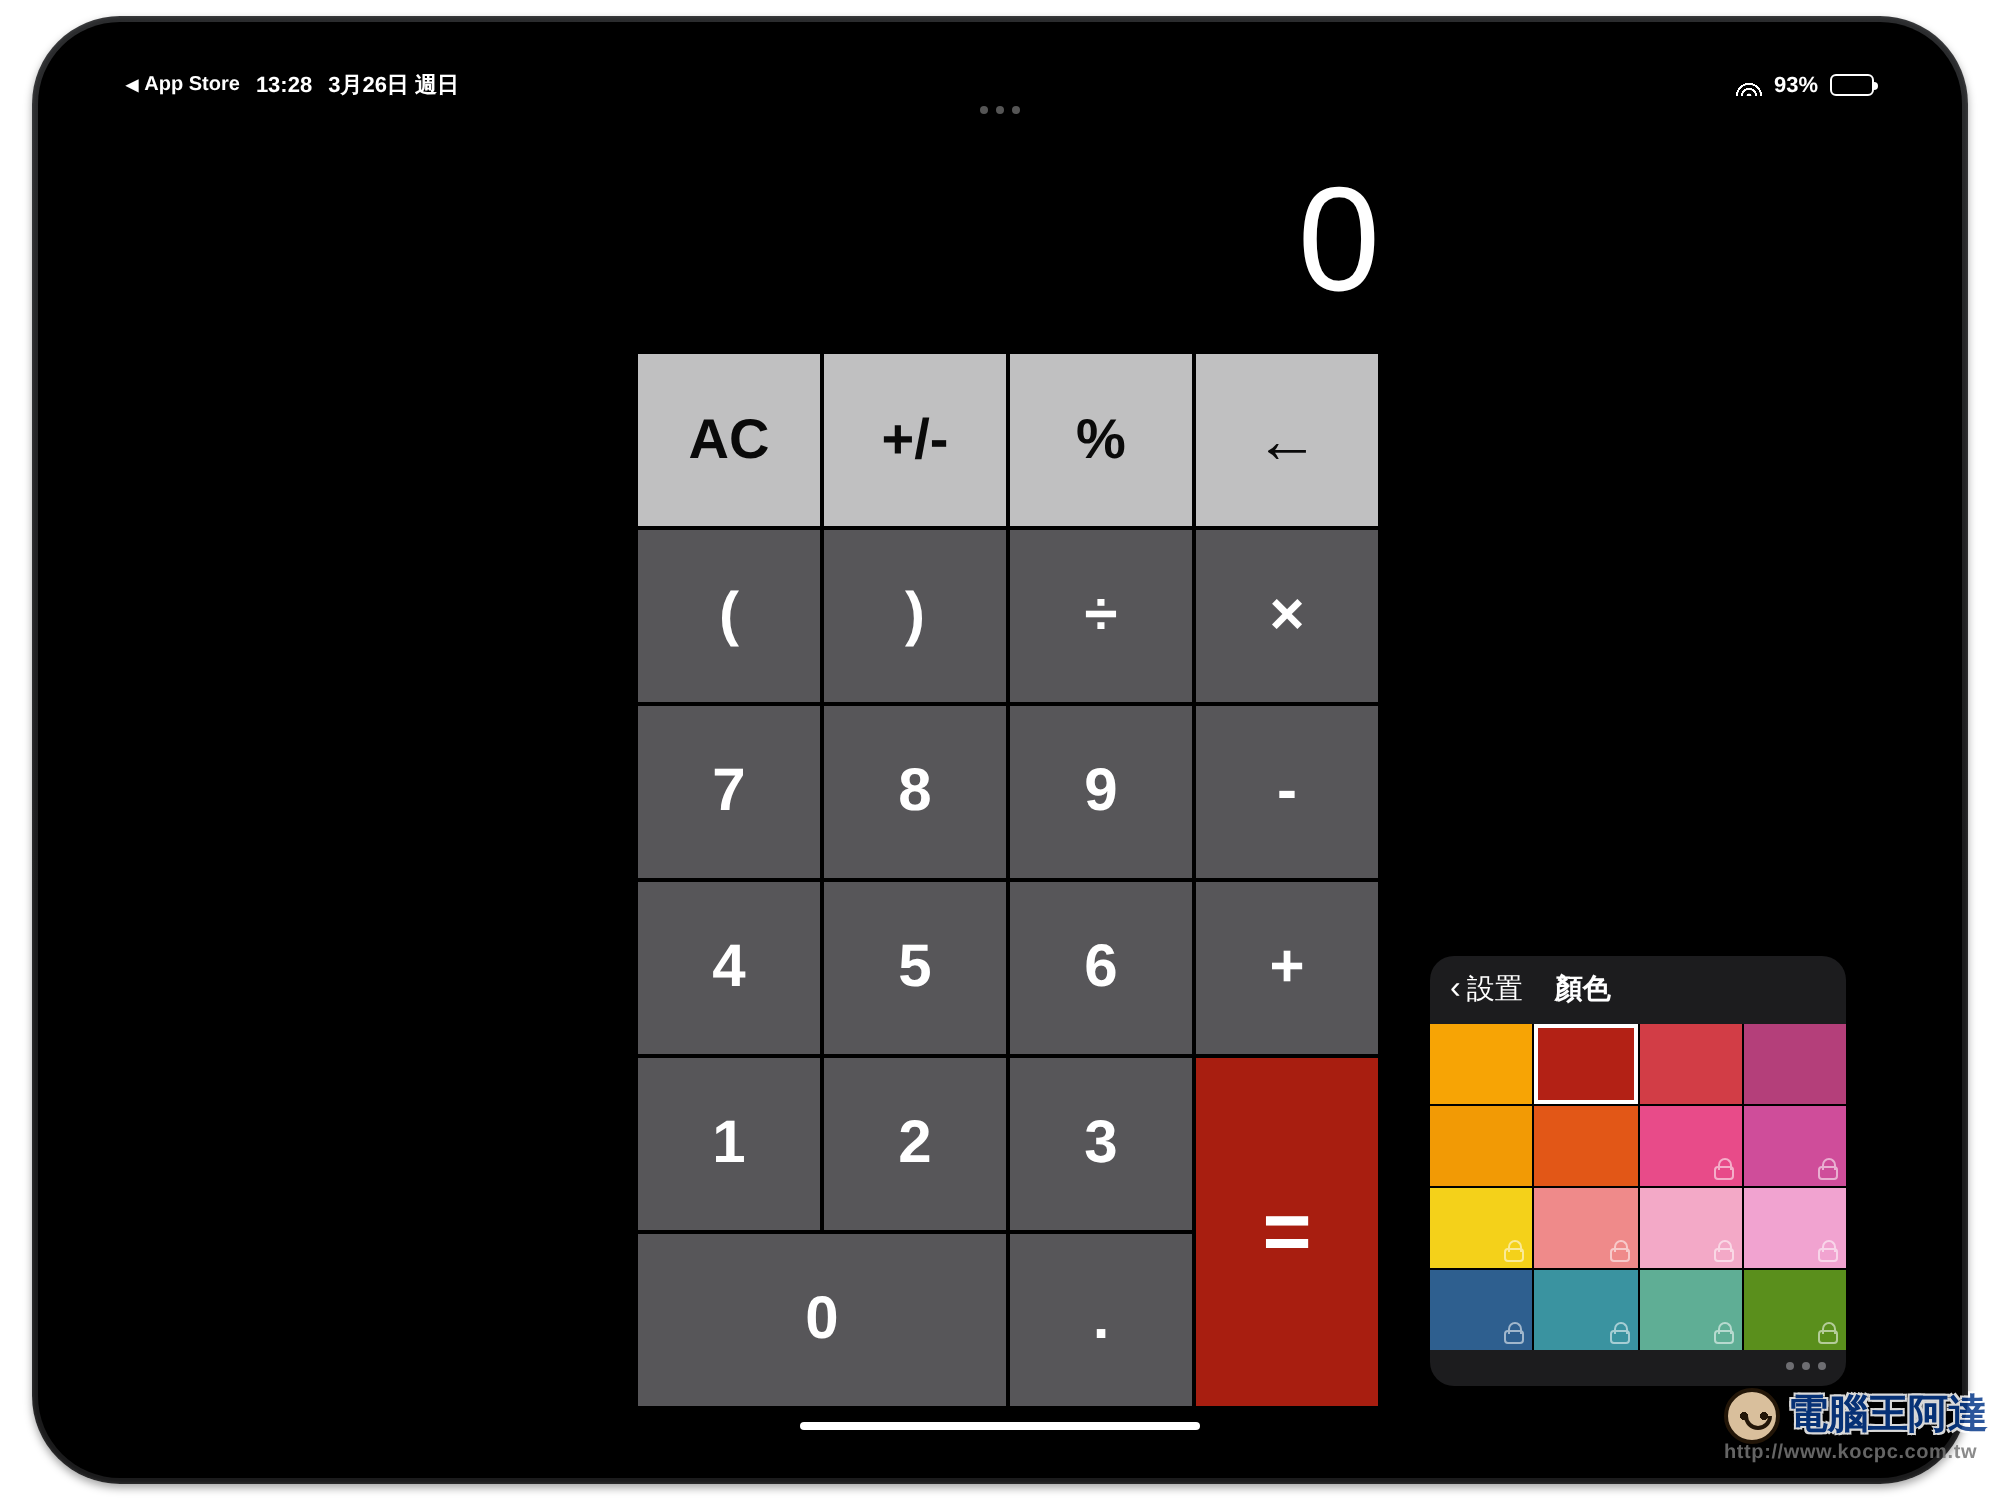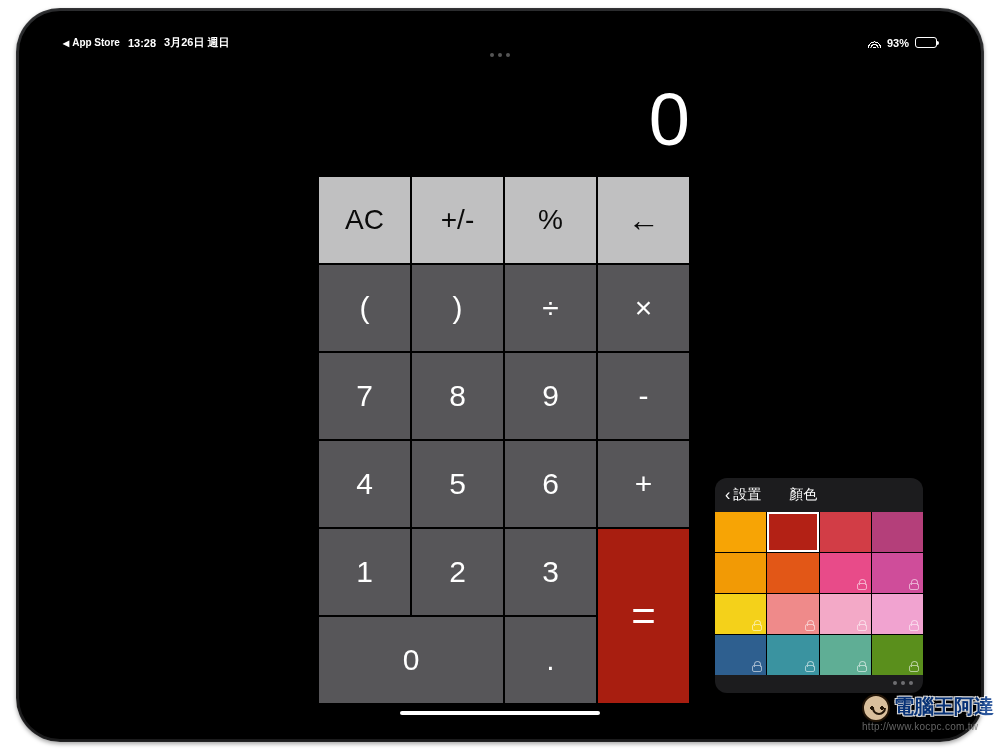--- a/index.html
+++ b/index.html
@@ -75,21 +75,21 @@
   .keypad {
     position:absolute; left:270px; top:148px;
     width:370px;
     display:grid;
     grid-template-columns: repeat(4, 1fr);
     grid-auto-rows: 86px;
     gap:2px;
   }
   .key {
     display:flex; align-items:center; justify-content:center;
-    font-size:30px; color:#fff; user-select:none; cursor:pointer;
+    font-size:30px; color:#fff; user-select:none; cursor:pointer;font-weight:bold;
   }
   .key.util  { background:#c0c0c1; color:#0a0a0a; font-size:28px;}
   .key.op    { background:#575659; }
   .key.digit { background:#575659; font-size:30px;}
   .key.eq    { background:#a81e10; font-size:42px; }
   .key.span2row { grid-row: span 2; }
   .key.span2col { grid-column: span 2; }
   .key.backspace { font-size:32px; }
 
   
@@ -105,21 +105,21 @@
     background:#1c1c1e; border-radius:12px;
     overflow:hidden;
     box-shadow: 0 4px 20px rgba(0,0,0,.6);
   }
   .popover .hdr {
     display:flex; align-items:center; gap:10px;
     padding:8px 10px; font-size:14px; color:#fff;
   }
   .popover .hdr .back { display:flex; align-items:center; gap:3px; cursor:pointer;}
   .popover .hdr .back .chev{ font-size:16px; line-height:1;}
-  .popover .hdr .title{ font-weight:400; margin-left:18px;}
+  .popover .hdr .title{ font-weight:700; margin-left:6px;}
   .swatches {
     display:grid; grid-template-columns:repeat(4,1fr);
     grid-auto-rows:40px; gap:1px; background:#000;
   }
   .swatch { position:relative; cursor:pointer;}
   .swatch.selected { outline:2px solid #fff; outline-offset:-2px; z-index:1;}
   .swatch .lock {
     position:absolute; right:4px; bottom:3px;
     width:10px; height:10px; opacity:.55;
   }
@@ -139,21 +139,21 @@
 
   
   .watermark {
     position:absolute; right:6px; bottom:18px;
     font-size:20px; font-weight:700;
     color:#083a8b; opacity:.85;
     text-shadow: -1px -1px 0 #fff, 1px -1px 0 #fff, -1px 1px 0 #fff, 1px 1px 0 #fff;
     font-family: "PingFang TC","Microsoft JhengHei",sans-serif;
     line-height:1;
   }
-  .watermark .sub{ display:block; font-size:10px; font-weight:400; color:#777; text-shadow:none; letter-spacing:.3px;}
+  .watermark .sub{ display:block; font-size:10px; font-weight:700; color:#777; text-shadow:none; letter-spacing:.3px;}
   .watermark .face{
     display:inline-block; width:28px; height:28px; background:#ffe1b8;
     border:2px solid #2a1a0a; border-radius:50%;
     position:relative; vertical-align:middle; margin-right:4px;
   }
   .watermark .face::before{
     content:""; position:absolute; top:9px; left:5px;
     width:16px; height:6px;
     background:
       radial-gradient(circle at 3px 3px,#2a1a0a 2px,transparent 2.1px),

